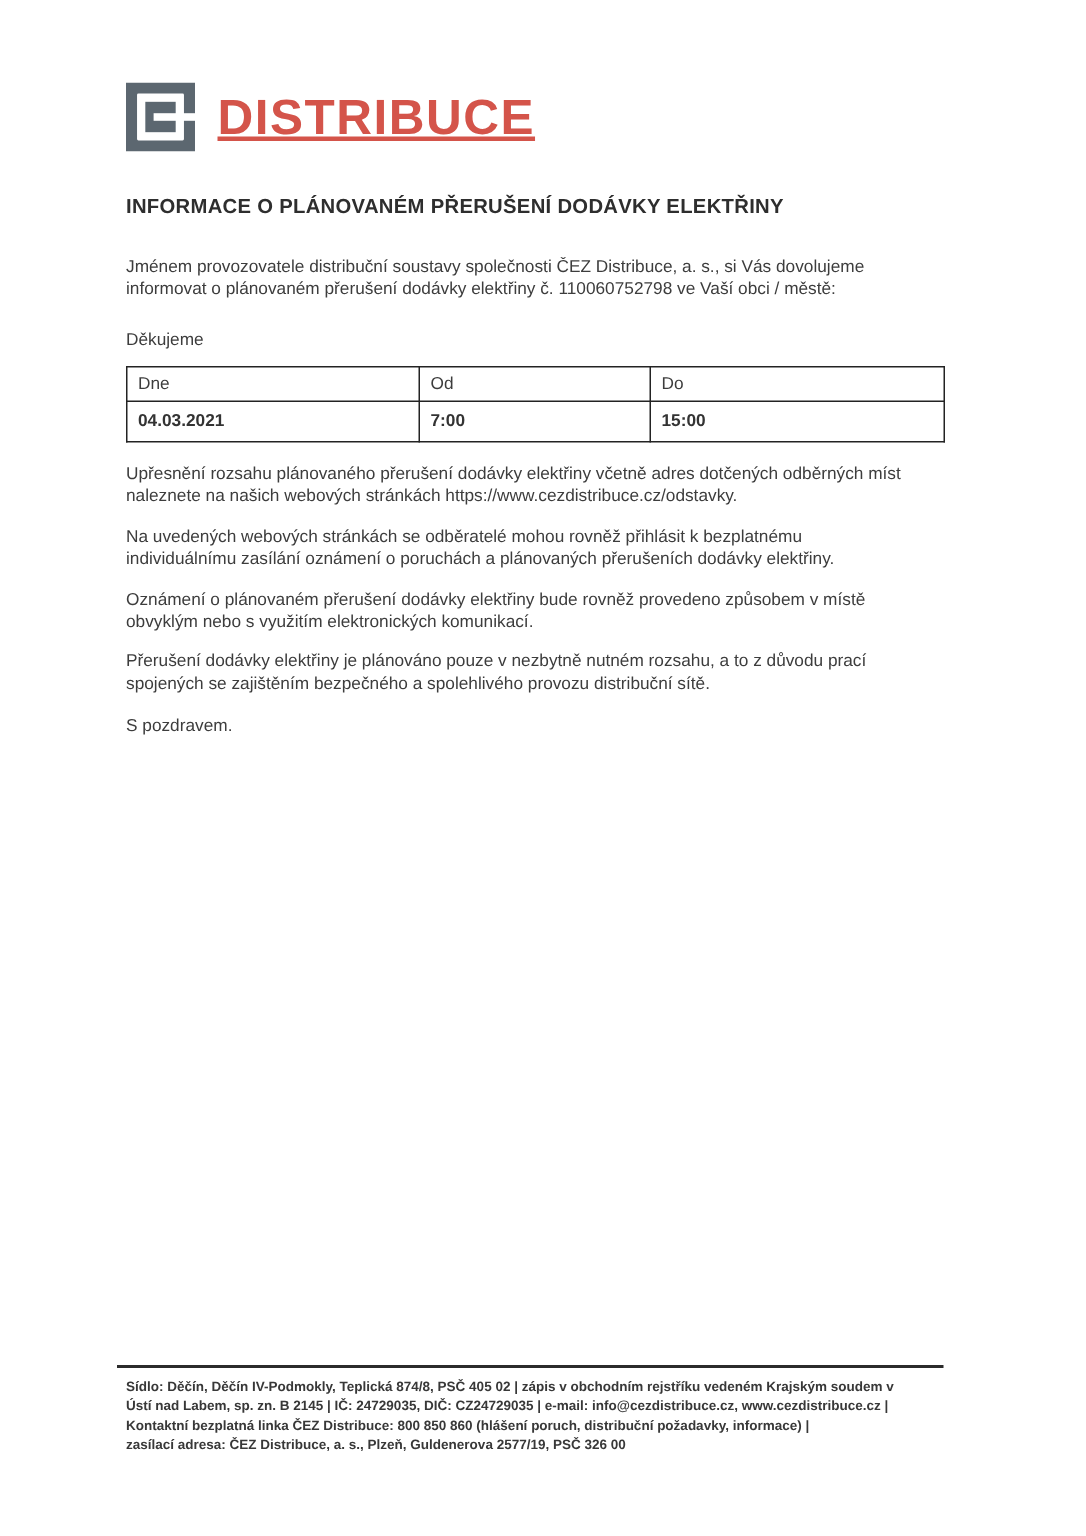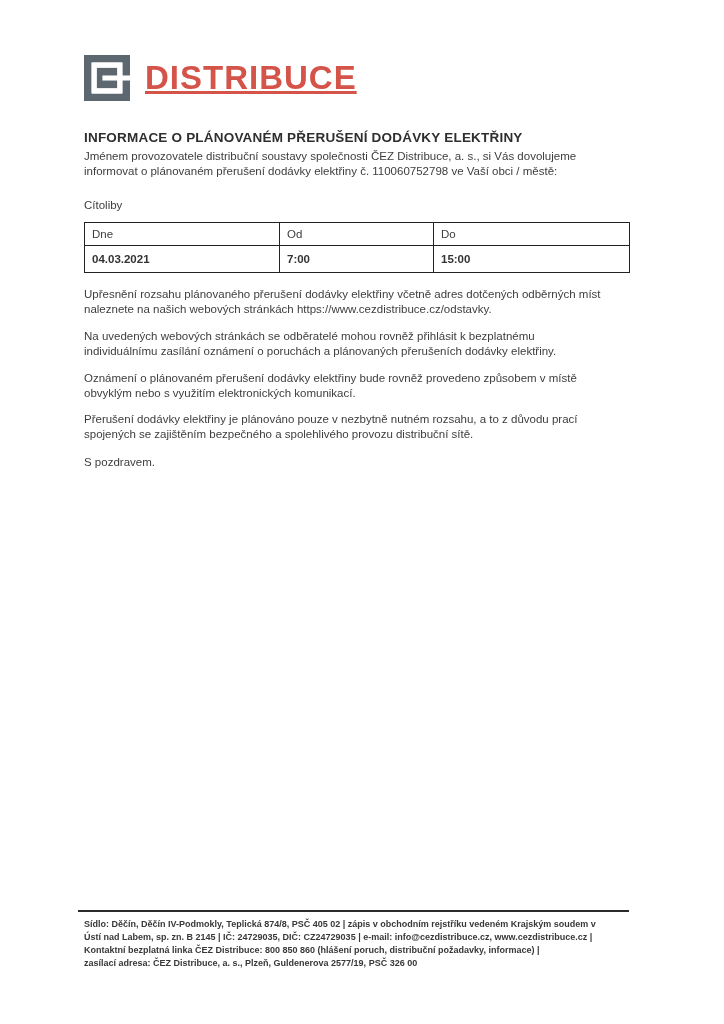--- a/index.html
+++ b/index.html
@@ -35,21 +35,21 @@
   
   .doc-title{
     margin-top:28px;
     font-size:13.5px;font-weight:bold;letter-spacing:.2px;
     color:var(--ink-dark);white-space:nowrap;
   }
   .para{
     font-size:11.5px;line-height:14.5px;
     white-space:pre-line;color:var(--ink);
   }
-  .intro{margin-top:4px;}
+  .intro{margin-top:26px;}
   .municipality{margin-top:20px;font-size:11.5px;line-height:14px;}
 
   
   table.outage{
     margin-top:10px;border-collapse:collapse;table-layout:fixed;
     width:545px;
   }
   table.outage th, table.outage td{
     border:1.6px solid #232323;
     padding:0 0 0 7px;text-align:left;vertical-align:middle;
@@ -88,21 +88,21 @@
         <rect class="fg" x="40" y="44.5" width="60" height="11"></rect>
       </svg>
       <div class="wordmark">DISTRIBUCE</div>
     </div>
 
     <div class="doc-title">INFORMACE O PLÁNOVANÉM PŘERUŠENÍ DODÁVKY ELEKTŘINY</div>
 
     <div class="para intro">Jménem provozovatele distribuční soustavy společnosti ČEZ Distribuce, a. s., si Vás dovolujeme
 informovat o plánovaném přerušení dodávky elektřiny č. 110060752798 ve Vaší obci / městě:</div>
 
-    <div class="municipality">Cítoliby</div>
+    <div class="municipality">Děkujeme</div>
 
     <table class="outage">
       <colgroup>
         <col style="width:195px">
           <col style="width:154px">
           <col style="width:196px">
       </colgroup>
       <tbody>
         <tr>
           <th>Dne</th>

